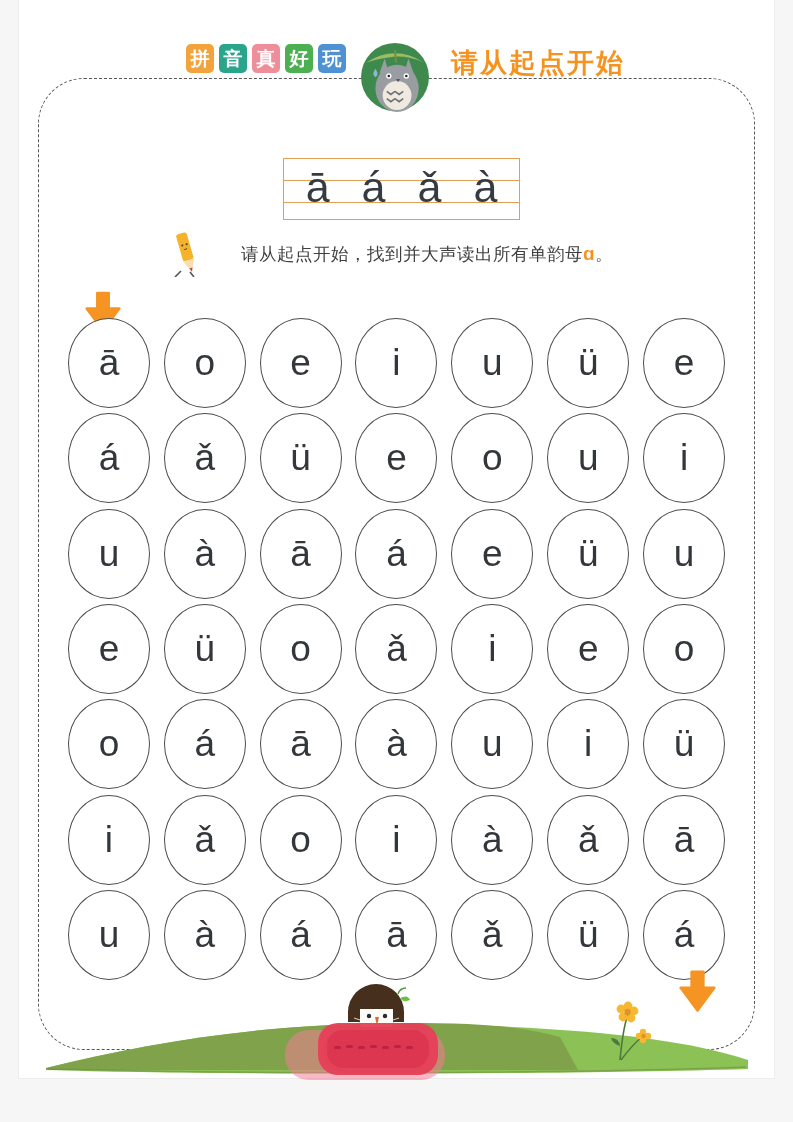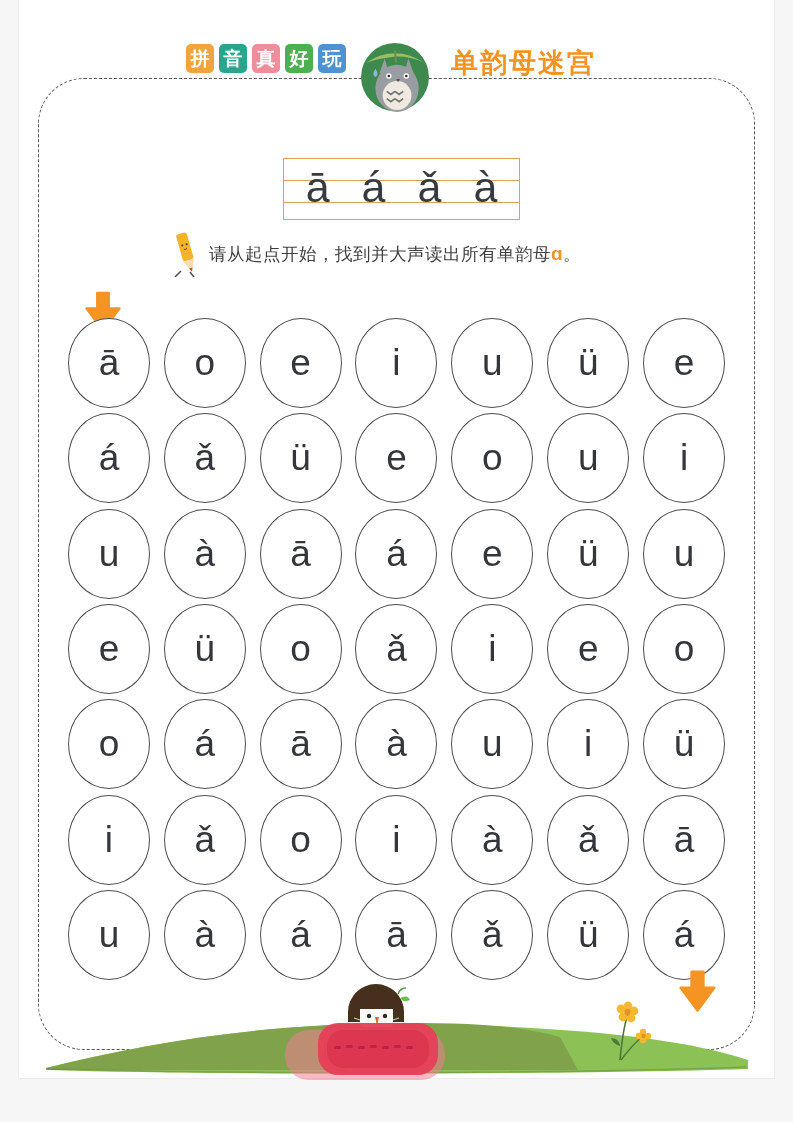--- a/index.html
+++ b/index.html
@@ -23,21 +23,21 @@
   
   .tone-box { position:absolute; left:283px; top:158px; width:237px; height:62px;
               border:1px solid #e2a055; display:flex; align-items:center; justify-content:center; gap:32px; }
   .tone-box .line { position:absolute; left:0; right:0; height:1px; background:#e2a055; }
   .tone-line-1 { top:21px; } .tone-line-2 { top:43px; }
   .tone-letter { font-size:43px; color:#363b42; line-height:1; position:relative; top:-2px; }
 
   
   .instruction { position:absolute; left:167px; top:231px; display:flex; align-items:center; }
   .pencil { width:36px; height:46px; margin-right:6px; flex:0 0 auto; }
-  .instr-text { font-size:17.5px; color:#3f3f3f; letter-spacing:0.5px; }
+  .instr-text { font-size:17.5px; color:#3f3f3f; letter-spacing:0.5px;margin-left:32px; }
   .instr-highlight { color:#f6921e; font-weight:bold; font-size:19px; }
 
   
   .arrow { position:absolute; }
   .start-arrow { left:85px; top:291px; width:36px; height:43px; }
   .end-arrow { left:679px; top:967px; width:37px; height:50px; }
   .maze-grid { position:absolute; left:61px; top:315px; width:671px; height:668px;
                display:grid; grid-template-columns:repeat(7,1fr); grid-template-rows:repeat(7,1fr); }
   .cell { display:flex; align-items:center; justify-content:center; }
   .circle { width:82px; height:90px; border:1.6px solid #4c4c4c; border-radius:50%;
@@ -73,21 +73,21 @@
     <ellipse cx="36" cy="52" rx="14" ry="14" fill="#efe9df"></ellipse>
     <path d="M26 48 l4 3 l4 -3 M34 48 l4 3 l4 -3" stroke="#6f7377" stroke-width="1.6" fill="none"></path>
     <path d="M26 55 l4 3 l4 -3 M34 55 l4 3 l4 -3" stroke="#6f7377" stroke-width="1.6" fill="none"></path>
     <circle cx="28" cy="33" r="2.6" fill="#fff"></circle>
       <circle cx="28" cy="33" r="1.2" fill="#222"></circle>
     <circle cx="45" cy="33" r="2.6" fill="#fff"></circle>
       <circle cx="45" cy="33" r="1.2" fill="#222"></circle>
     <polygon points="35,36 39,36 37,39" fill="#55595d"></polygon>
   </svg>
 
-  <div class="page-title">单韵母迷宫</div>
+  <div class="page-title">请从起点开始</div>
 
   <div class="tone-box">
     <span class="line tone-line-1"></span>
     <span class="line tone-line-2"></span>
     <span class="tone-letter">ā</span>
     <span class="tone-letter">á</span>
     <span class="tone-letter">ǎ</span>
     <span class="tone-letter">à</span>
   </div>
 

